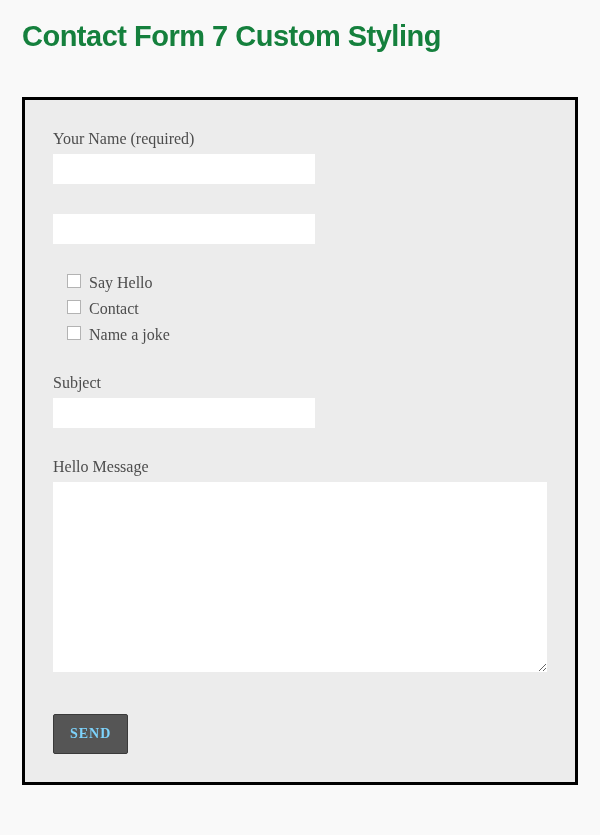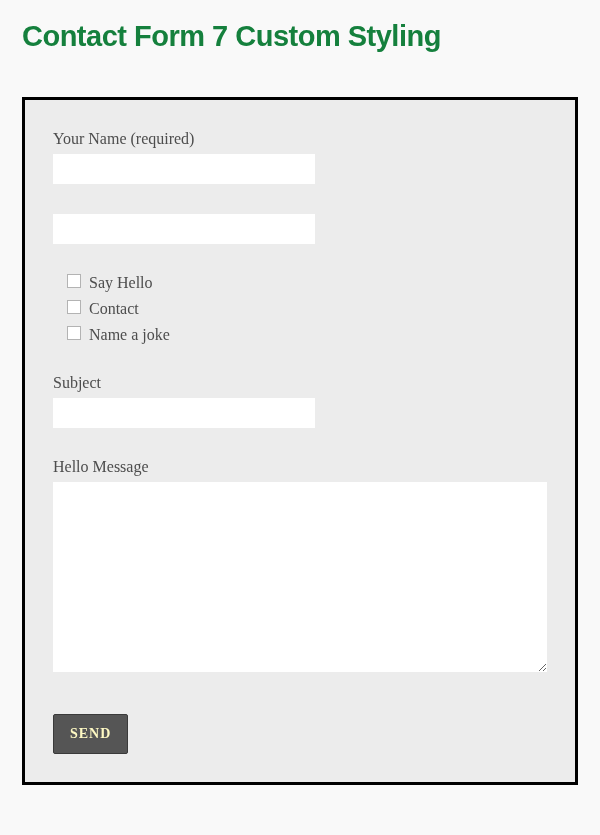--- a/index.html
+++ b/index.html
@@ -76,21 +76,21 @@
       height: 190px;
       background: #ffffff;
       border: none;
       font-family: inherit;
       font-size: 14px;
       padding: 6px 8px;
       resize: both;
     }
     .send-button {
       background: #555555;
-      color: #fef9c3;
+      color: #7dd3fc;
       border: 1px solid #3a3a3a;
       font-family: Georgia, serif;
       font-weight: 700;
       font-size: 14px;
       letter-spacing: 1px;
       padding: 11px 16px;
       cursor: pointer;
       border-radius: 2px;
       margin-top: 8px;
     }

